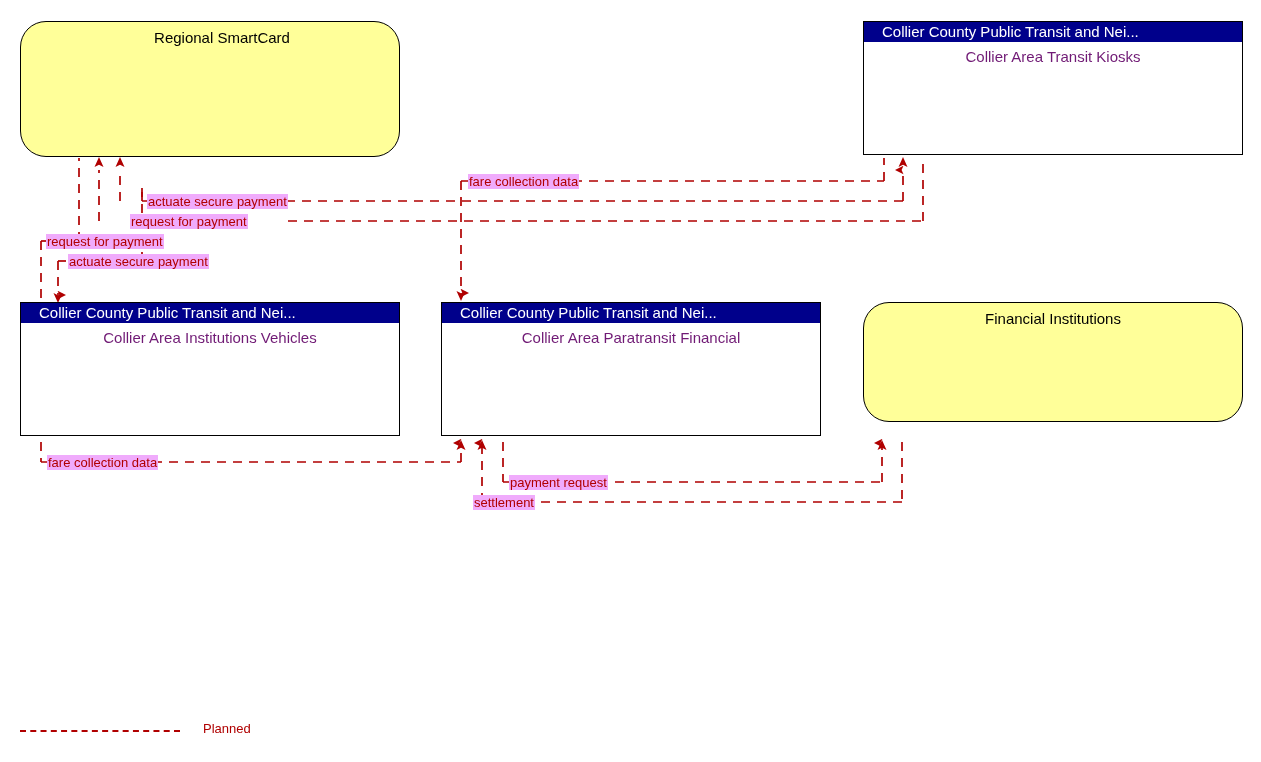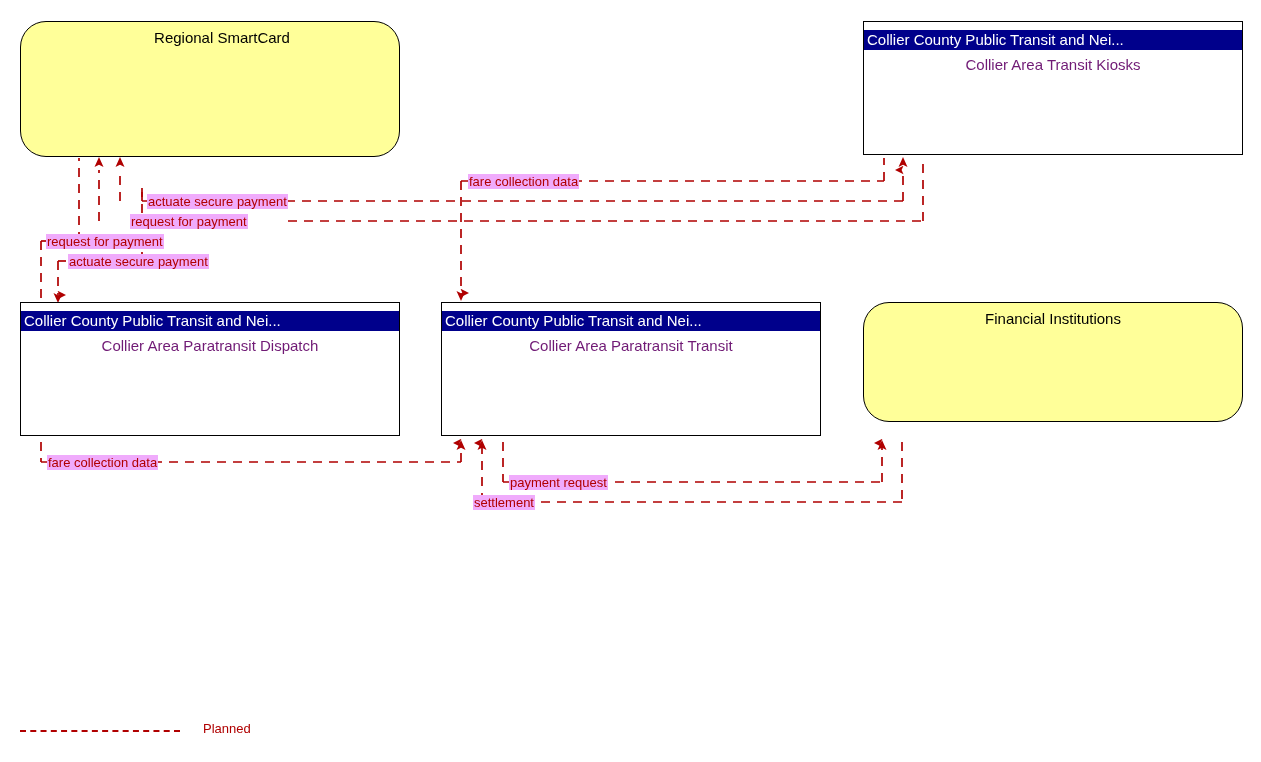--- a/index.html
+++ b/index.html
@@ -47,24 +47,23 @@
   .node-system {
     background: #ffffff;
     border: 1.4px solid #000000;
   }
   .node-system .sys-header {
     background: #00008b;
     color: #ffffff;
     font-size: 15px;
     line-height: 19px;
     height: 20px;
-    padding-left: 3px;
+    padding-left: 18px;
     white-space: nowrap;
     overflow: hidden;
-    margin-top: 8px;
   }
   .node-system .sys-name {
     text-align: center;
     font-size: 15px;
     color: #701a75;
     padding-top: 5px;
     line-height: 19px;
   }
   
   .flow-label {
@@ -175,26 +174,26 @@
     <div class="term-title">Regional SmartCard</div>
   </div>
 
   <div class="node node-system" style="left:863px; top:21px; width:380px; height:134px;">
     <div class="sys-header">Collier County Public Transit and Nei...</div>
     <div class="sys-name">Collier Area Transit Kiosks</div>
   </div>
 
   <div class="node node-system" style="left:20px; top:302px; width:380px; height:134px;">
     <div class="sys-header">Collier County Public Transit and Nei...</div>
-    <div class="sys-name">Collier Area Paratransit Dispatch</div>
+    <div class="sys-name">Collier Area Institutions Vehicles</div>
   </div>
 
   <div class="node node-system" style="left:441px; top:302px; width:380px; height:134px;">
     <div class="sys-header">Collier County Public Transit and Nei...</div>
-    <div class="sys-name">Collier Area Paratransit Transit</div>
+    <div class="sys-name">Collier Area Paratransit Financial</div>
   </div>
 
   <div class="node node-terminator" style="left:863px; top:302px; width:380px; height:120px;">
     <div class="term-title">Financial Institutions</div>
   </div>
 
   <div class="flow-label" style="left:147px; top:194px;">actuate secure payment</div>
 
   <div class="flow-label" style="left:130px; top:214px;">request for payment</div>
 

